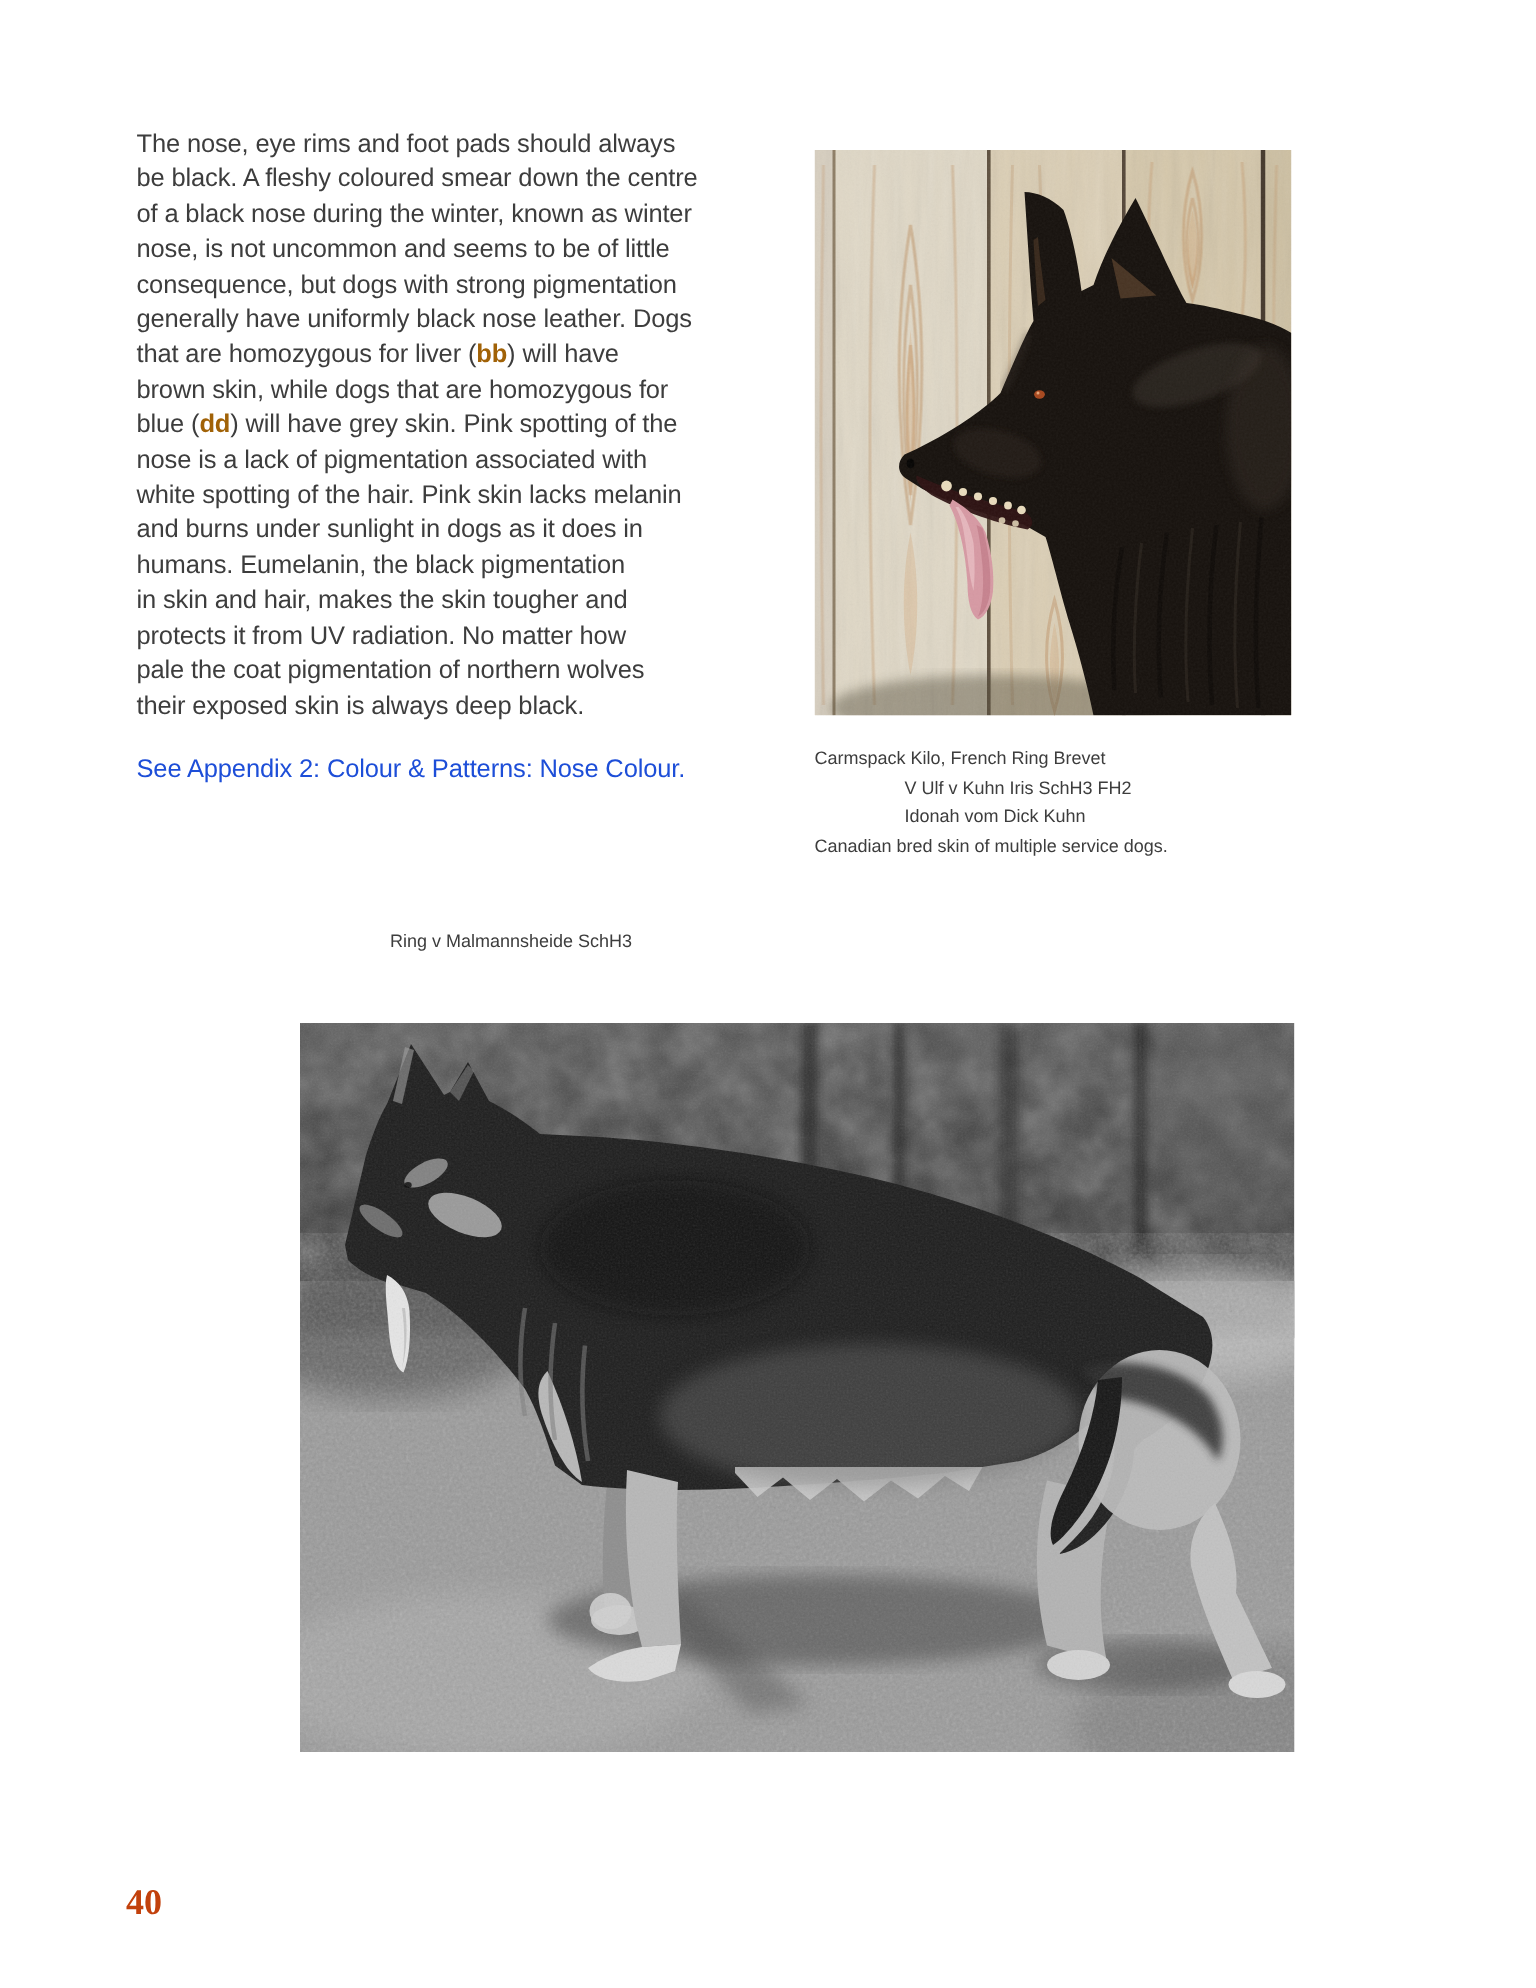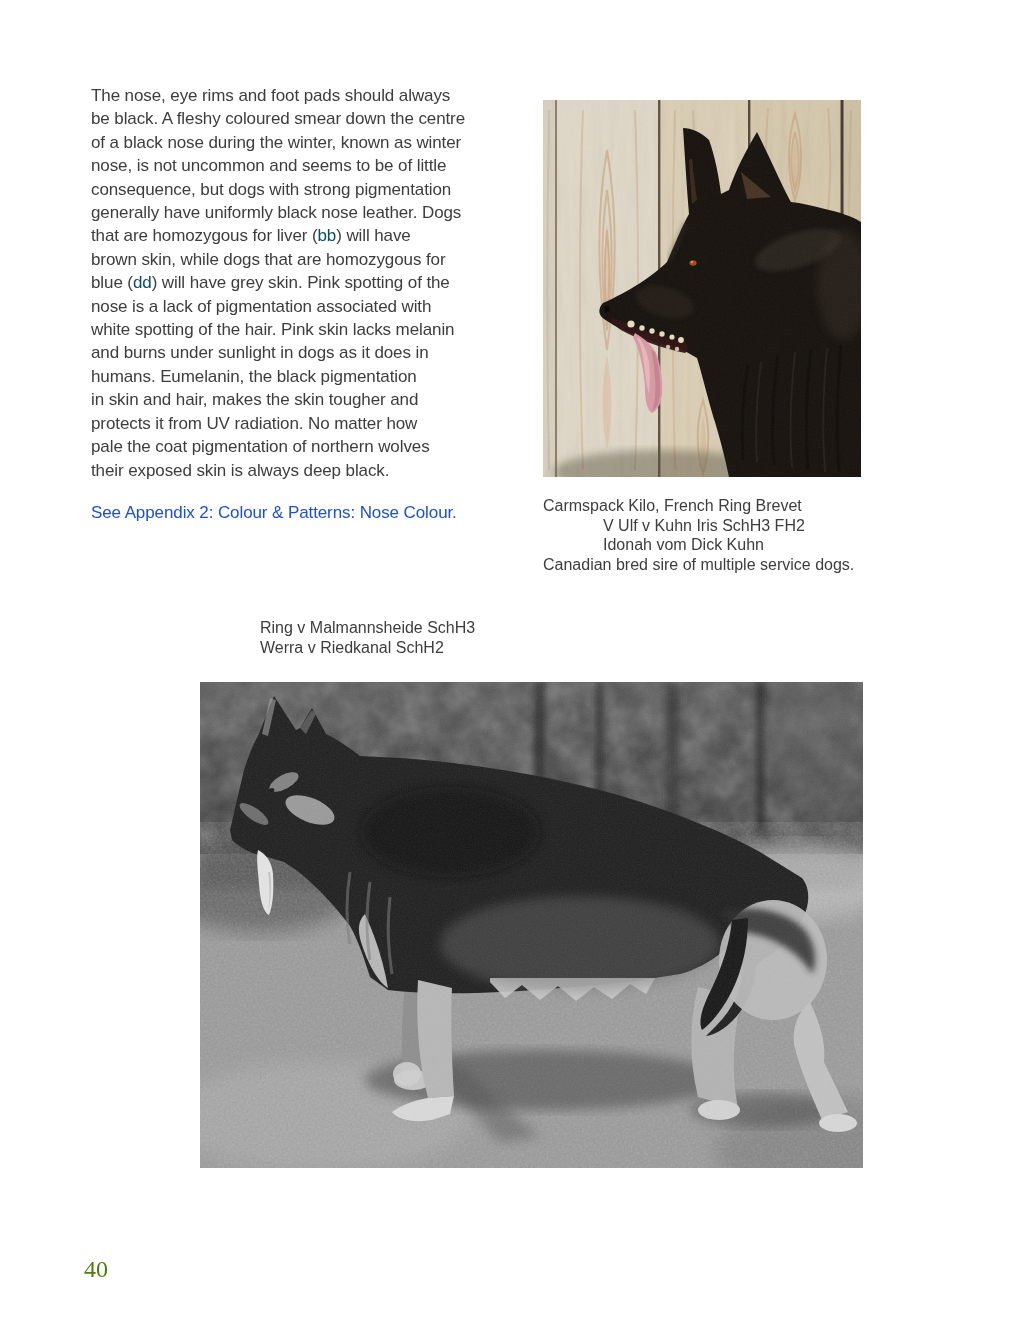--- a/index.html
+++ b/index.html
@@ -1,30 +1,30 @@
 <!DOCTYPE html>
 <html><head>
 <meta charset="utf-8">
 <style>
   html,body{margin:0;padding:0;background:#ffffff;}
   .page{position:relative;width:1024px;height:1325px;background:#ffffff;overflow:hidden;
         font-family:"Liberation Sans","DejaVu Sans",sans-serif;}
   .bodytext{position:absolute;left:91px;top:84px;width:440px;
             font-size:17px;line-height:23.4px;letter-spacing:-0.1px;color:#3d3d3d;}
-  .bodytext b{font-weight:400;color:#0c4a6e;}
+  .bodytext b{font-weight:700;color:#a16207;}
   .seealso{position:absolute;left:91px;top:501px;width:440px;
            font-size:17px;line-height:23.4px;letter-spacing:-0.1px;color:#1d4ed8;}
   .photo{position:absolute;overflow:hidden;}
   .photo svg{display:block;}
-  .caption{position:absolute;font-size:16px;line-height:19.5px;color:#3d3d3d;letter-spacing:0;}
+  .caption{position:absolute;font-size:12px;line-height:19.5px;color:#3d3d3d;letter-spacing:0;}
   .cap-line{white-space:nowrap;}
   .cap-indent{padding-left:60px;}
   .pagenum{position:absolute;left:84px;top:1256px;
            font-family:"Liberation Serif","DejaVu Serif",serif;
-           font-size:24px;font-weight:400;color:#4d7c0f;}
+           font-size:24px;font-weight:700;color:#c2410c;}
 </style>
 </head>
 <body>
 
 <div class="page">
 
   <div class="bodytext">The nose, eye rims and foot pads should always<br>be black. A fleshy coloured smear down the centre<br>of a black nose during the winter, known as winter<br>nose, is not uncommon and seems to be of little<br>consequence, but dogs with strong pigmentation<br>generally have uniformly black nose leather. Dogs<br>that are homozygous for liver (<b>bb</b>) will have<br>brown skin, while dogs that are homozygous for<br>blue (<b>dd</b>) will have grey skin. Pink spotting of the<br>nose is a lack of pigmentation associated with<br>white spotting of the hair. Pink skin lacks melanin<br>and burns under sunlight in dogs as it does in<br>humans. Eumelanin, the black pigmentation<br>in skin and hair, makes the skin tougher and<br>protects it from UV radiation. No matter how<br>pale the coat pigmentation of northern wolves<br>their exposed skin is always deep black.</div>
   <div class="seealso">See Appendix 2: Colour &amp; Patterns: Nose Colour.</div>
 
   <div class="photo" style="left:543px;top:100px;width:318px;height:377px;">
@@ -162,26 +162,25 @@
         </g>
       </g>
       <rect width="318" height="377" filter="url(#grainT)" opacity="0.06"></rect>
     </svg>
   </div>
 
   <div class="caption" style="left:543px;top:496px;width:330px;">
     <div class="cap-line">Carmspack Kilo, French Ring Brevet</div>
     <div class="cap-line cap-indent">V Ulf v Kuhn Iris SchH3 FH2</div>
     <div class="cap-line cap-indent">Idonah vom Dick Kuhn</div>
-    <div class="cap-line">Canadian bred sire of multiple service dogs.</div>
+    <div class="cap-line">Canadian bred skin of multiple service dogs.</div>
   </div>
 
   <div class="caption" style="left:200px;top:618px;width:360px;">
     <div class="cap-line cap-indent">Ring v Malmannsheide SchH3</div>
-    <div class="cap-line cap-indent">Werra v Riedkanal SchH2</div>
   </div>
 
   <div class="photo" style="left:200px;top:682px;width:663px;height:486px;">
     <svg width="663" height="486" viewBox="0 0 663 486" xmlns="http://www.w3.org/2000/svg">
       <defs>
         <linearGradient id="treeG" x1="0" y1="0" x2="0" y2="1">
           <stop offset="0" stop-color="#4e4e4e"></stop>
             <stop offset="1" stop-color="#2f2f2f"></stop>
         </linearGradient>
         <linearGradient id="grassG" x1="0" y1="0" x2="0" y2="1">

